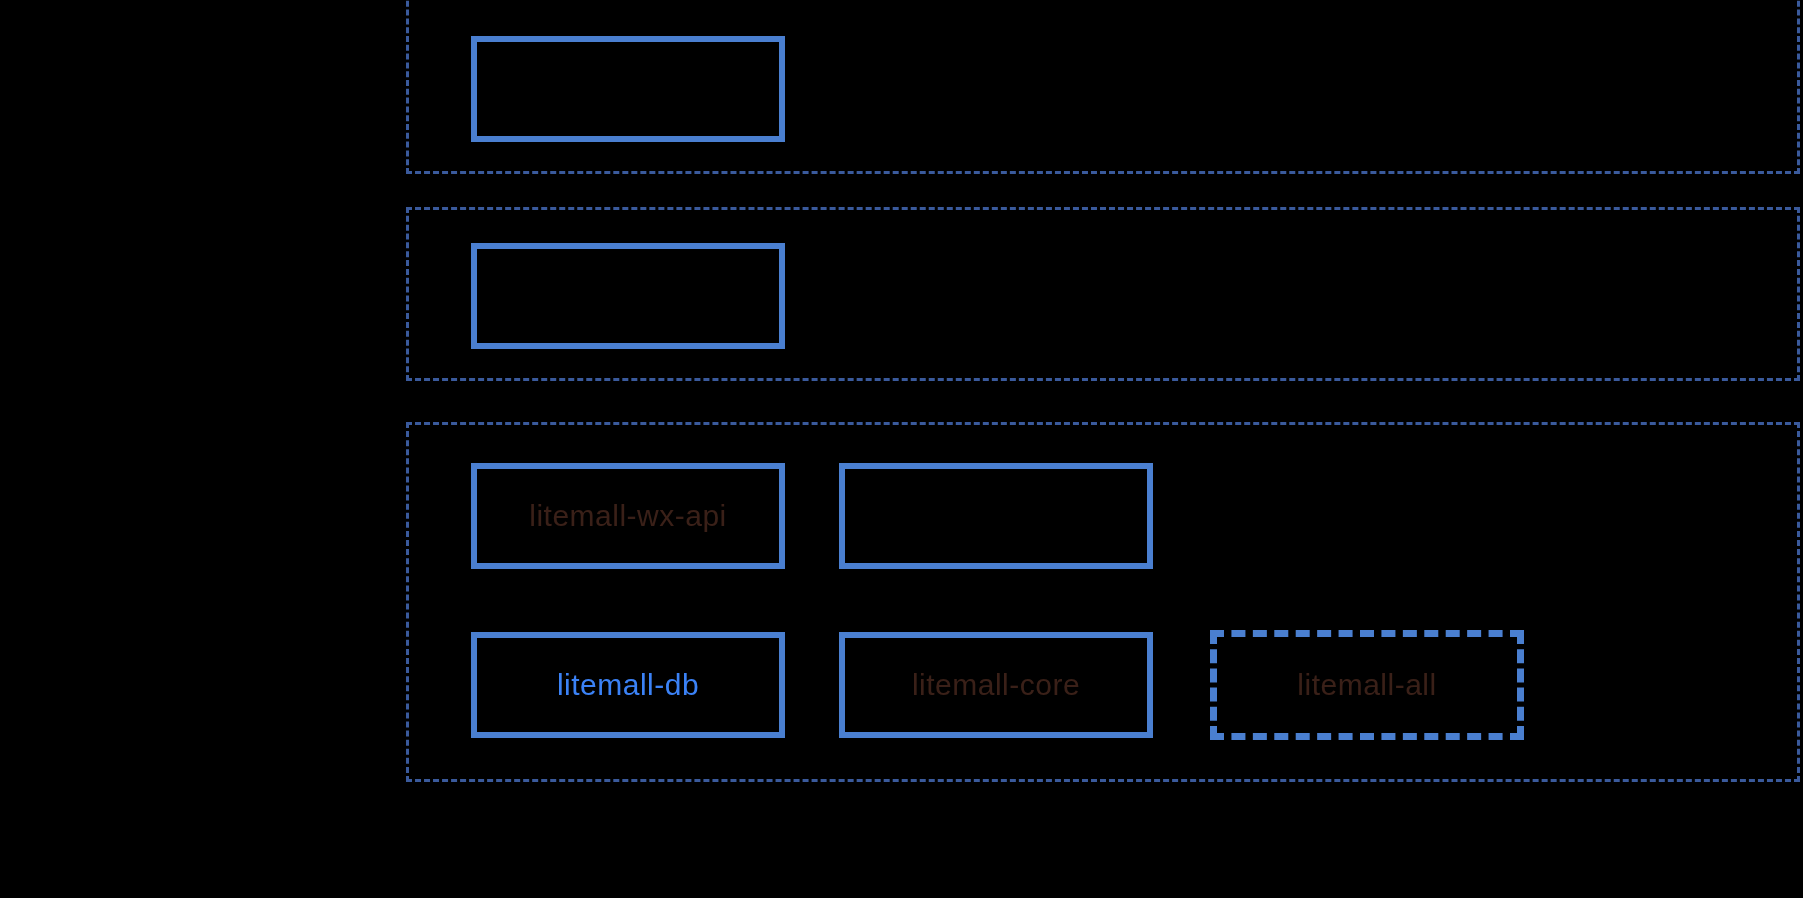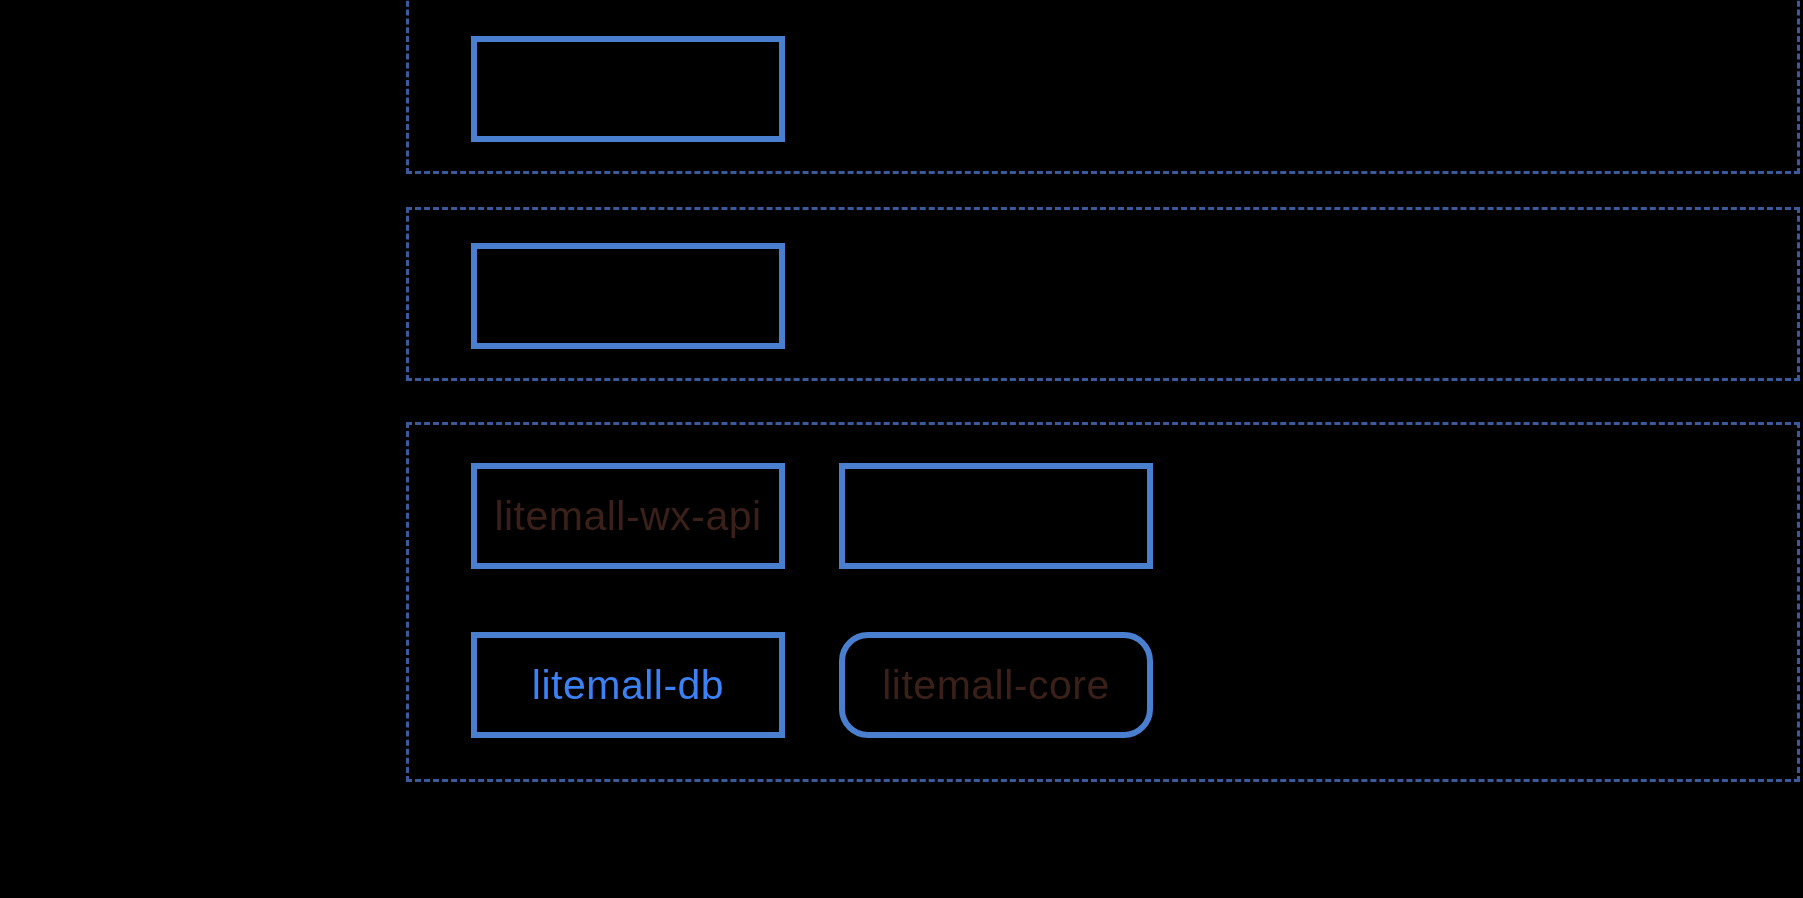--- a/index.html
+++ b/index.html
@@ -34,21 +34,21 @@
     display: flex;
     align-items: center;
     justify-content: center;
   }
   
   .module.dashed {
     border: 7px dashed #4a7fd0;
   }
   .module-label {
     font-family: "Liberation Sans", sans-serif;
-    font-size: 41px;
+    font-size: 30px;
     font-weight: 400;
     letter-spacing: 0.5px;
     color: #3a2018;
     white-space: nowrap;
     user-select: none;
   }
 </style>
 </head>
 <body>
 
@@ -66,17 +66,20 @@
     <div class="layer" style="left: 406px; top: 422px; width: 1394px; height: 360px; border-color: rgb(58, 90, 156);">
       <div class="module" style="left: 62px; top: 38px; width: 314px; height: 106px; border-color: rgb(74, 127, 208);">
         <span class="module-label" style="color: rgb(58, 32, 24);">litemall-wx-api</span>
       </div>
       <div class="module" style="left: 430px; top: 38px; width: 314px; height: 106px; border-color: rgb(74, 127, 208);">
         <span class="module-label" style="color: rgb(58, 32, 24);"></span>
       </div>
       <div class="module" style="left: 62px; top: 207px; width: 314px; height: 106px; border-color: rgb(74, 127, 208);">
         <span class="module-label" style="color: #3b82f6;">litemall-db</span>
       </div>
-      <div class="module" style="left: 430px; top: 207px; width: 314px; height: 106px; border-color: rgb(74, 127, 208); border-radius: 29px;">
+      <div class="module" style="left: 430px; top: 207px; width: 314px; height: 106px; border-color: rgb(74, 127, 208);">
         <span class="module-label" style="color: rgb(58, 32, 24);">litemall-core</span>
+      </div>
+      <div class="module dashed" style="left: 801px; top: 205px; width: 314px; height: 110px; border-color: rgb(74, 127, 208);">
+        <span class="module-label" style="color: rgb(58, 32, 24);">litemall-all</span>
       </div>
     </div>
   </div>
 
 </body></html>

